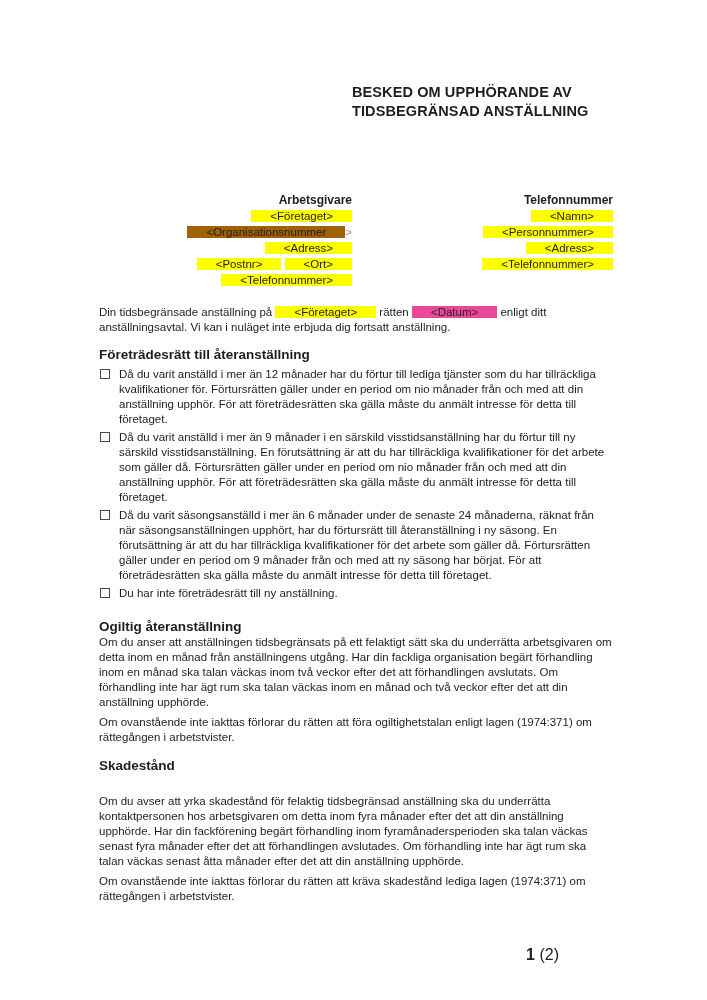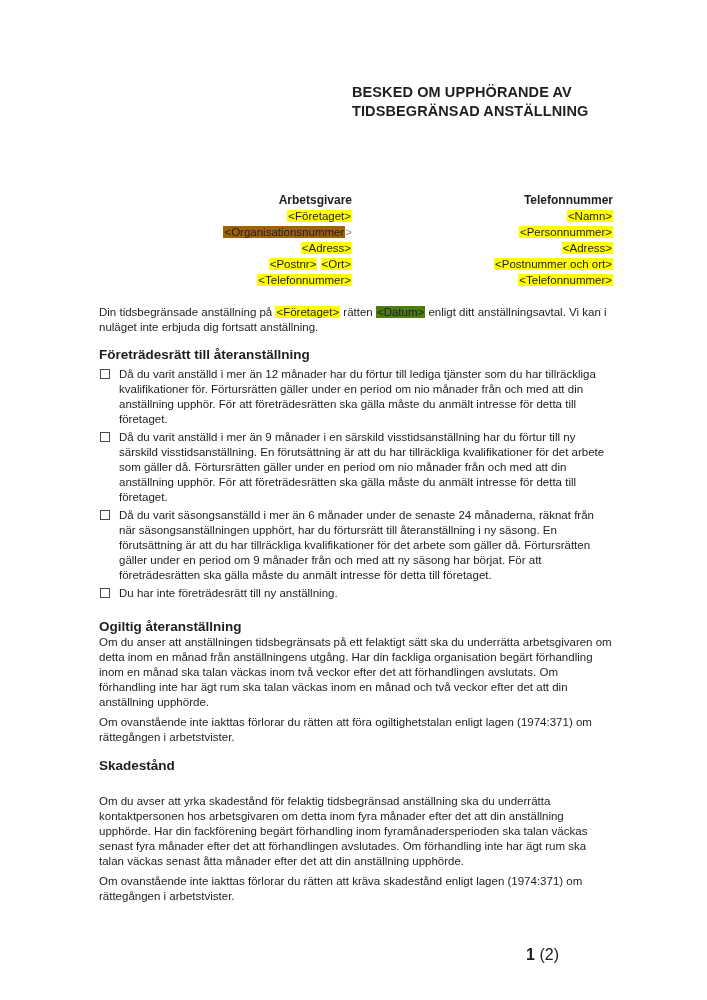--- a/index.html
+++ b/index.html
@@ -26,21 +26,21 @@
     font-size: 14.5px;
     font-weight: bold;
     line-height: 19px;
     letter-spacing: 0.1px;
   }
   .parties { display: flex; margin-top: 71px; text-align: right; }
   .party-col { width: 253px; }
   .party-col.employee { width: 261px; }
   .party-heading { font-weight: bold; font-size: 12px; line-height: 16px; }
   .field-row { line-height: 16px; height: 16px; white-space: nowrap; }
-  .hl { background: #ffff00; padding: 0 1px; }
+  .hl { background: #ffff00; padding: 0 19px; }
   .dim { color: #8f8f8f; }
   .intro { margin-top: 17px; }
   .sec-heading {
     font-size: 13.5px;
     font-weight: bold;
     line-height: 17px;
   }
   .sec-heading.h-priority { margin-top: 11px; }
   .sec-heading.h-invalid { margin-top: 17px; }
   .sec-heading.h-damages { margin-top: 12px; }
@@ -85,26 +85,25 @@
         <div class="field-row"><span class="hl" style="background: #a16207;">&lt;Organisationsnummer</span><span class="dim">&gt;</span></div>
         <div class="field-row"><span class="hl" style="background: rgb(255, 255, 0);">&lt;Adress&gt;</span></div>
         <div class="field-row"><span class="hl" style="background: rgb(255, 255, 0);">&lt;Postnr&gt;</span> <span class="hl" style="background: rgb(255, 255, 0);">&lt;Ort&gt;</span></div>
         <div class="field-row"><span class="hl" style="background: rgb(255, 255, 0);">&lt;Telefonnummer&gt;</span></div>
       </div>
       <div class="party-col employee">
         <div class="party-heading">Telefonnummer</div>
         <div class="field-row"><span class="hl" style="background: rgb(255, 255, 0);">&lt;Namn&gt;</span></div>
         <div class="field-row"><span class="hl" style="background: rgb(255, 255, 0);">&lt;Personnummer&gt;</span></div>
         <div class="field-row"><span class="hl" style="background: rgb(255, 255, 0);">&lt;Adress&gt;</span></div>
-        <div class="field-row"><span class="hl" style="background: rgb(255, 255, 0);">&lt;Postnummer och ort&gt;</span></div>
         <div class="field-row"><span class="hl" style="background: rgb(255, 255, 0);">&lt;Telefonnummer&gt;</span></div>
       </div>
     </div>
 
-    <div class="intro"><span>Din tidsbegränsade anställning på </span><span class="hl" style="background: rgb(255, 255, 0);">&lt;Företaget&gt;</span><span> rätten </span><span class="hl" style="background: #4d7c0f;">&lt;Datum&gt;</span><span> enligt ditt anställningsavtal. Vi kan i nuläget inte erbjuda dig fortsatt anställning.</span></div>
+    <div class="intro"><span>Din tidsbegränsade anställning på </span><span class="hl" style="background: rgb(255, 255, 0);">&lt;Företaget&gt;</span><span> rätten </span><span class="hl" style="background: #ec4899;">&lt;Datum&gt;</span><span> enligt ditt anställningsavtal. Vi kan i nuläget inte erbjuda dig fortsatt anställning.</span></div>
 
     <div class="sec-heading h-priority">Företrädesrätt till återanställning</div>
 
     <div class="cb-list">
       <div class="cb-item">
         <span class="checkbox"></span>
         <div class="cb-text">Då du varit anställd i mer än 12 månader har du förtur till lediga tjänster som du har tillräckliga kvalifikationer för. Förtursrätten gäller under en period om nio månader från och med att din anställning upphör. För att företrädesrätten ska gälla måste du anmält intresse för detta till företaget.</div>
       </div>
       <div class="cb-item">
         <span class="checkbox"></span>
@@ -119,18 +118,18 @@
         <div class="cb-text">Du har inte företrädesrätt till ny anställning.</div>
       </div>
     </div>
 
     <div class="sec-heading h-invalid">Ogiltig återanställning</div>
     <div class="para">Om du anser att anställningen tidsbegränsats på ett felaktigt sätt ska du underrätta arbetsgivaren om detta inom en månad från anställningens utgång. Har din fackliga organisation begärt förhandling inom en månad ska talan väckas inom två veckor efter det att förhandlingen avslutats. Om förhandling inte har ägt rum ska talan väckas inom en månad och två veckor efter det att din anställning upphörde.</div>
     <div class="para gap">Om ovanstående inte iakttas förlorar du rätten att föra ogiltighetstalan enligt lagen (1974:371) om rättegången i arbetstvister.</div>
 
     <div class="sec-heading h-damages">Skadestånd</div>
     <div class="para first-d">Om du avser att yrka skadestånd för felaktig tidsbegränsad anställning ska du underrätta kontaktpersonen hos arbetsgivaren om detta inom fyra månader efter det att din anställning upphörde. Har din fackförening begärt förhandling inom fyramånadersperioden ska talan väckas senast fyra månader efter det att förhandlingen avslutades. Om förhandling inte har ägt rum ska talan väckas senast åtta månader efter det att din anställning upphörde.</div>
-    <div class="para gap">Om ovanstående inte iakttas förlorar du rätten att kräva skadestånd enligt lagen (1974:371) om rättegången i arbetstvister.</div>
+    <div class="para gap">Om ovanstående inte iakttas förlorar du rätten att kräva skadestånd lediga lagen (1974:371) om rättegången i arbetstvister.</div>
 
   </div>
 
   <div class="footer"><span class="pg-bold">1</span><span> (2)</span></div>
 </div>
 
 </body></html>

